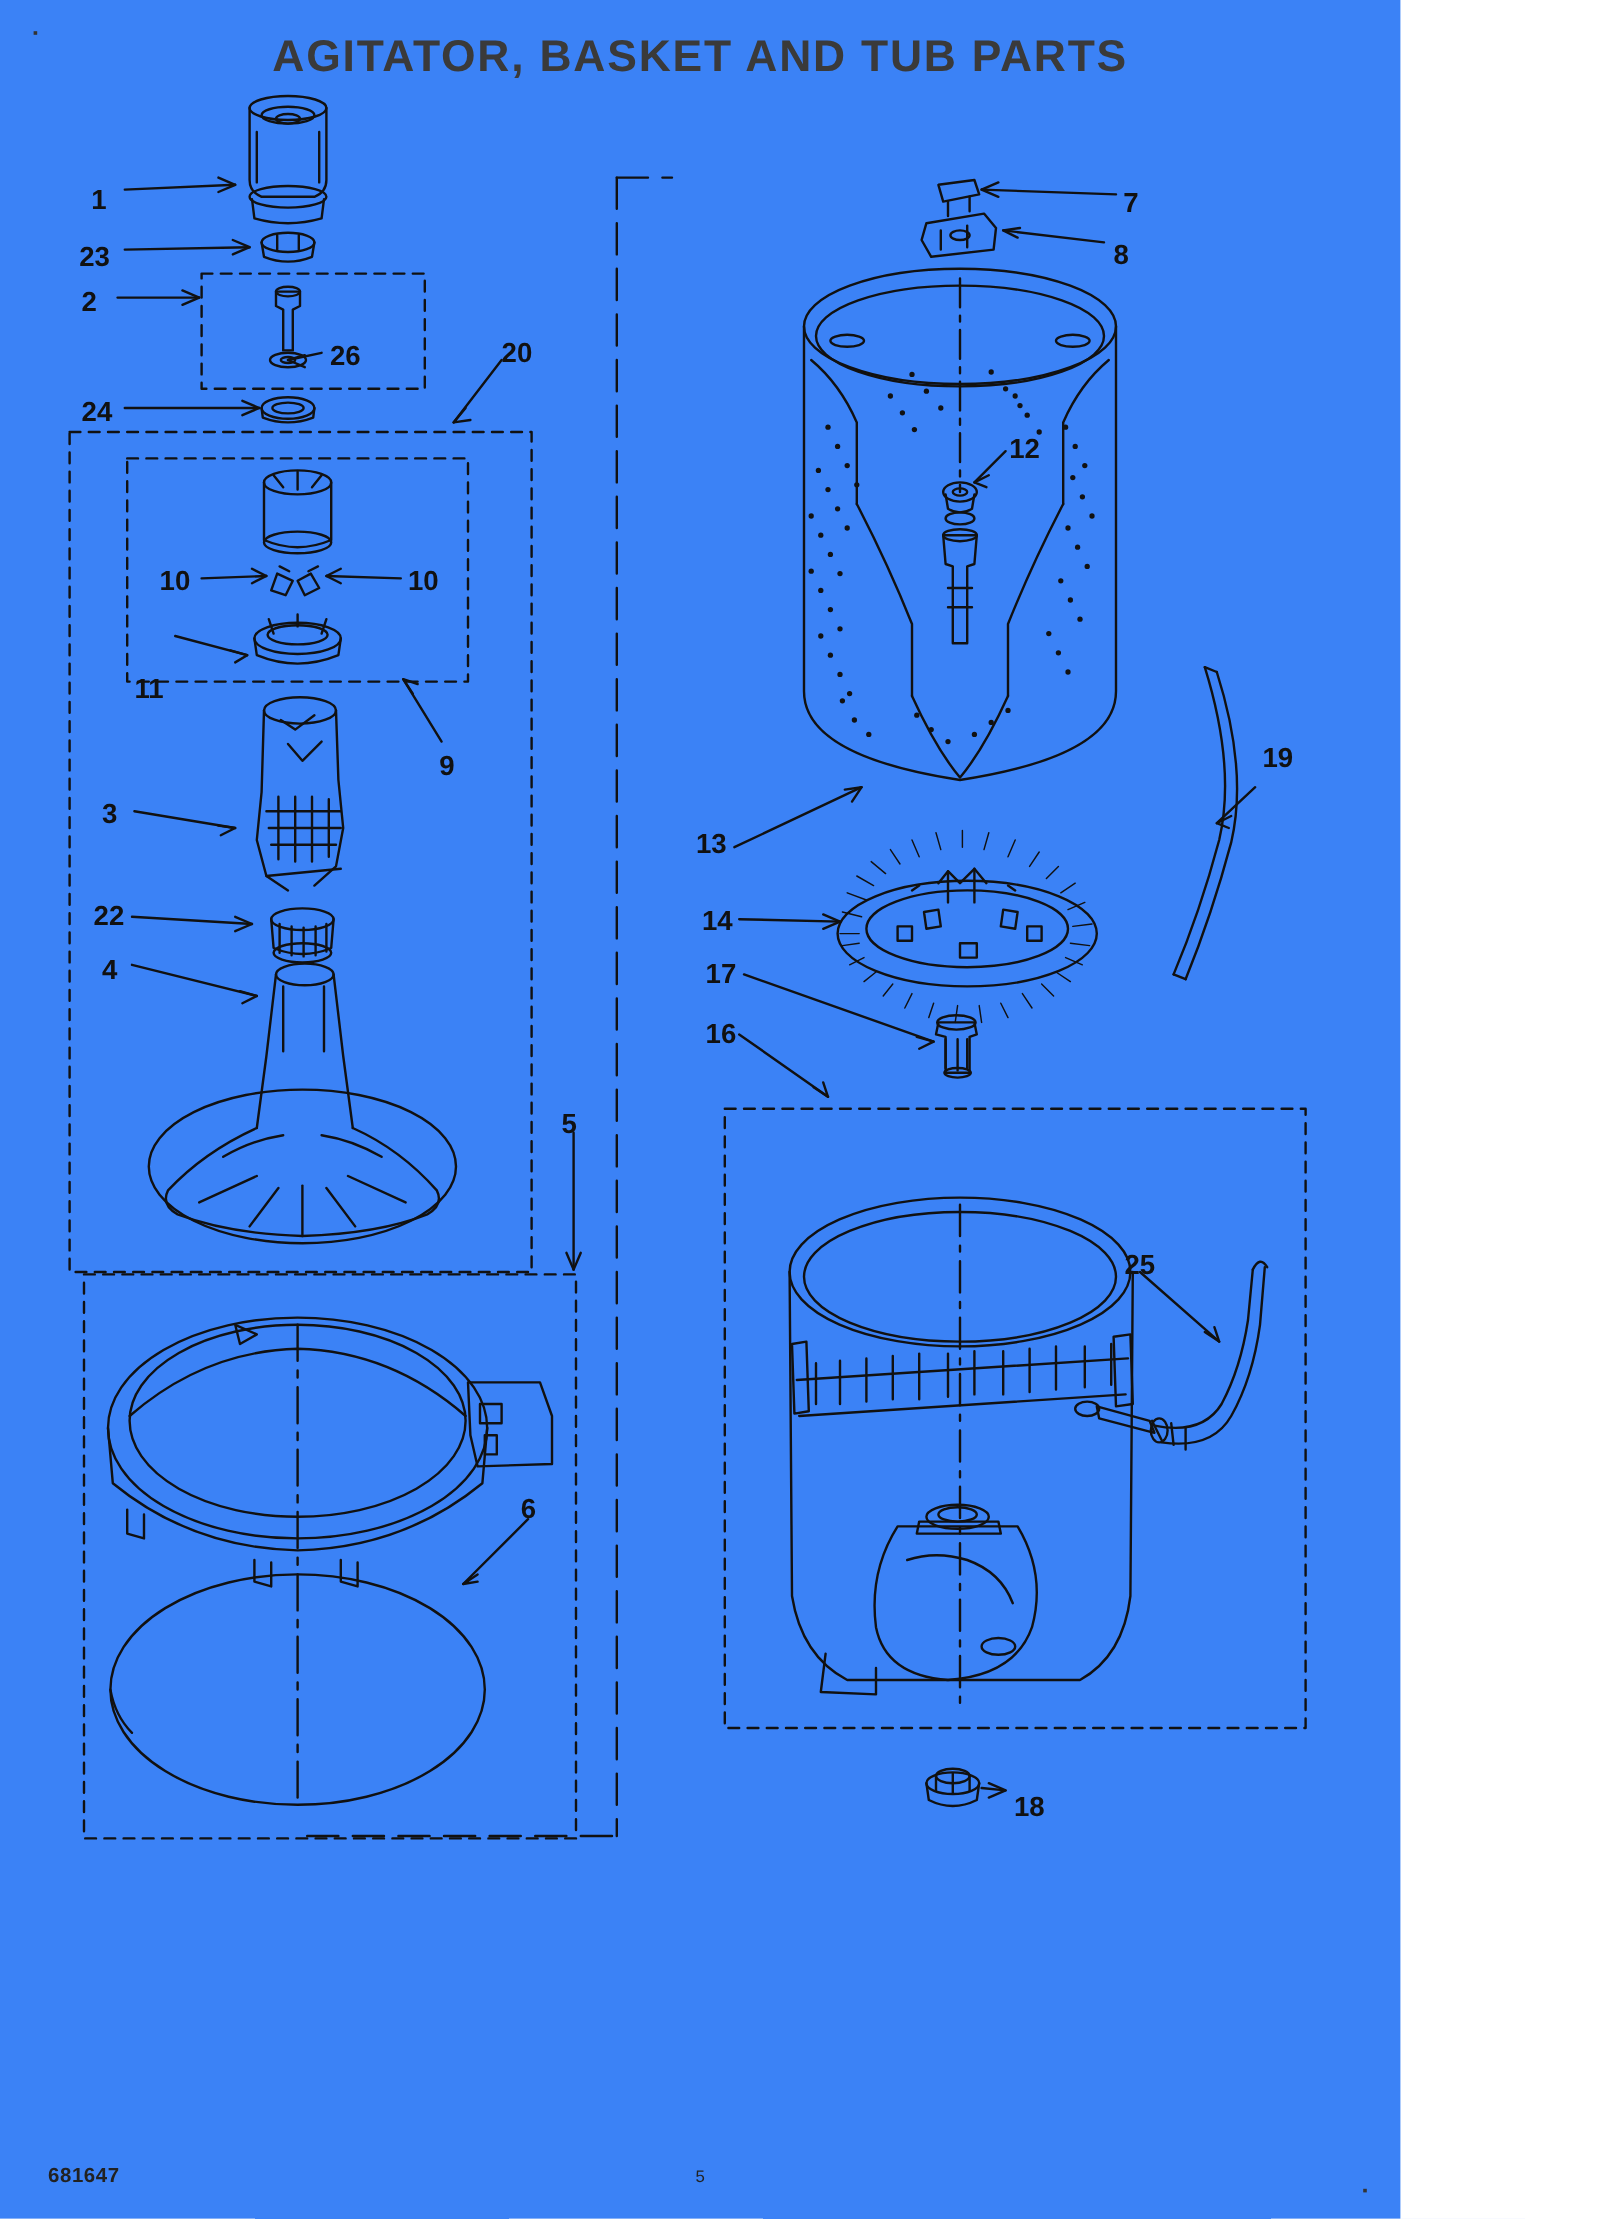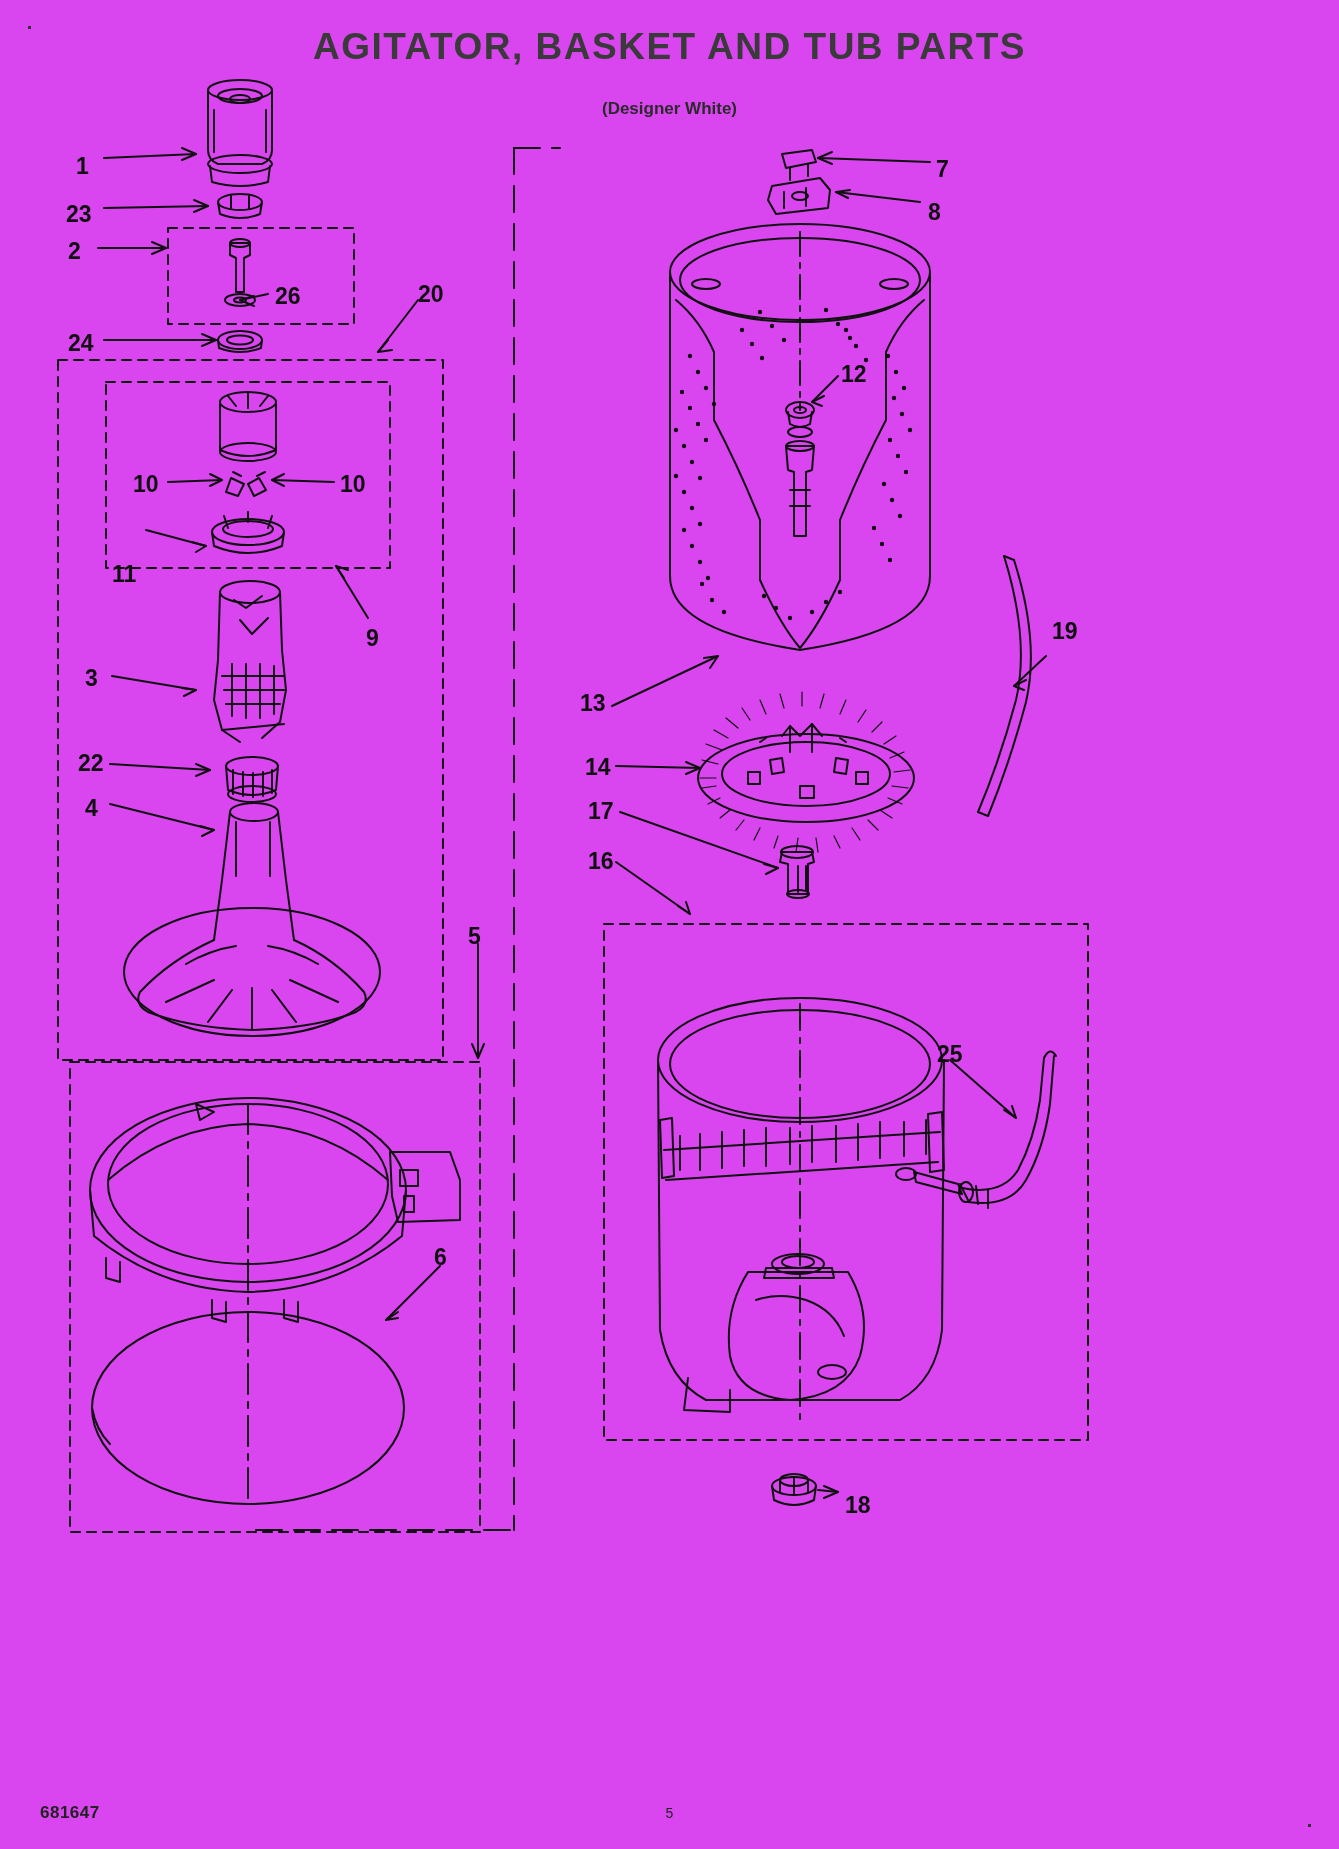--- a/index.html
+++ b/index.html
@@ -6,23 +6,23 @@
     margin: 0;
     padding: 0;
     background: #ffffff;
   }
   body {
     font-family: "Liberation Sans", sans-serif;
     color: #000000;
   }
   #page {
     position: relative;
-    width: 1339px;
+    width: 1167px;
     height: 1849px;
-    background: #d946ef;
+    background: #3b82f6;
     overflow: hidden;
     text-decoration: underline;
   }
   .title {
     position: absolute;
     top: 26px;
     left: 0;
     width: 100%;
     text-align: center;
     font-size: 37px;
@@ -92,21 +92,20 @@
 </style>
 </head>
 <body>
 
 <div id="page">
 
   <div class="corner-dot" style="top:26px;left:28px;"></div>
   <div class="corner-dot" style="bottom:22px;right:28px;"></div>
 
   <div class="title">AGITATOR, BASKET AND TUB PARTS</div>
-  <div class="subtitle2">(Designer White)</div>
 
   <svg class="art" viewBox="0 0 1339 1849">
     <g fill="none" stroke="#111" stroke-width="2" stroke-linecap="round" stroke-linejoin="round">
 
       <g>
         <ellipse cx="240" cy="90" rx="32" ry="10"></ellipse>
         <path d="M208 90 L208 150 Q208 160 218 164 L262 164 Q272 160 272 150 L272 90"></path>
         <ellipse cx="240" cy="96" rx="22" ry="7"></ellipse>
         <ellipse cx="240" cy="99" rx="10" ry="4"></ellipse>
         <path d="M214 110 L214 152 M266 110 L266 152"></path>

